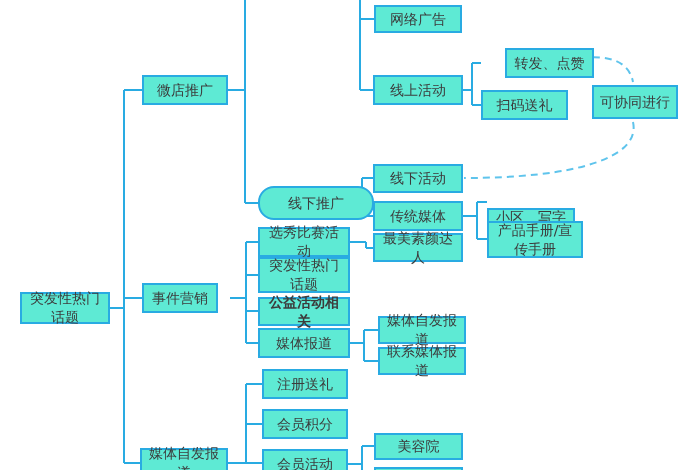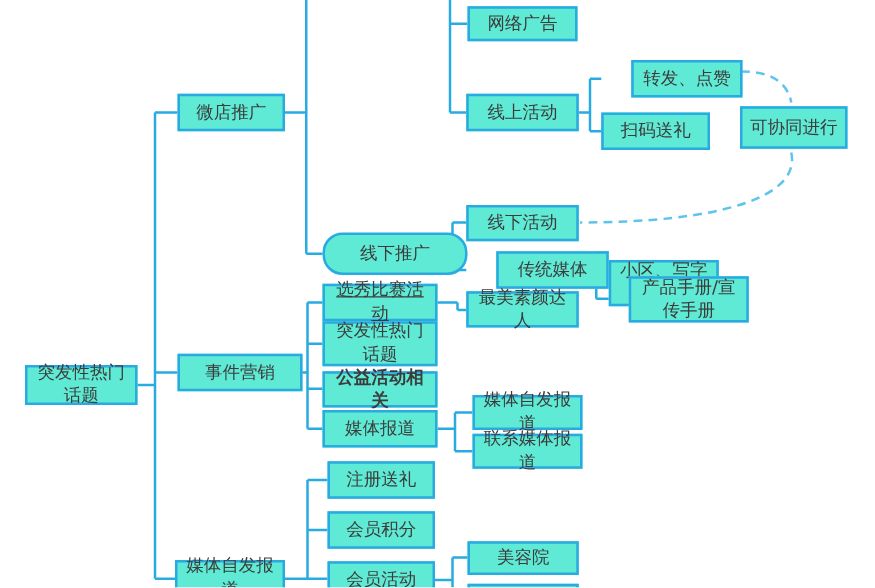--- a/index.html
+++ b/index.html
@@ -52,21 +52,21 @@
     <path class="wire-dashed" d="M633 122 C 641 158, 575 178, 464 178"></path>
   </svg>
 
   <div class="node" style="left:20px;top:292px;width:90px;height:32px;">
       <span>突发性热门话题</span>
     </div>
 
   <div class="node" style="left:142px;top:75px;width:86px;height:30px;">
       <span>微店推广</span>
     </div>
-  <div class="node" style="left:142px;top:283px;width:100px;height:30px;align-items:center;">
+  <div class="node" style="left:142px;top:283px;width:76px;height:30px;align-items:center;">
       <span>事件营销</span>
     </div>
   <div class="node" style="left:140px;top:448px;width:88px;height:30px;">
       <span>媒体自发报道</span>
     </div>
 
   <div class="node" style="left:374px;top:5px;width:88px;height:28px;">
       <span>网络广告</span>
     </div>
   <div class="node" style="left:373px;top:75px;width:90px;height:30px;">
@@ -81,31 +81,31 @@
   <div class="node" style="left:592px;top:85px;width:86px;height:34px;">
       <span>可协同进行</span>
     </div>
 
   <div class="node" style="left:258px;top:186px;width:116px;height:34px;border-radius:16px;">
       <span>线下推广</span>
     </div>
   <div class="node" style="left:373px;top:164px;width:90px;height:29px;">
       <span>线下活动</span>
     </div>
-  <div class="node" style="left:373px;top:201px;width:90px;height:30px;margin-left:24px;">
+  <div class="node" style="left:373px;top:201px;width:90px;height:30px;">
       <span>传统媒体</span>
     </div>
   <div class="node" style="left:487px;top:184px;width:88px;height:37px;margin-top:24px;">
       <span>小区、写字楼广告</span>
     </div>
-  <div class="node" style="left:487px;top:221px;width:96px;height:37px;margin-left:16px;">
+  <div class="node" style="left:487px;top:221px;width:96px;height:37px;">
       <span>产品手册/宣传手册</span>
     </div>
 
-  <div class="node" style="left:258px;top:227px;width:92px;height:30px;text-decoration:underline;">
+  <div class="node" style="left:258px;top:227px;width:92px;height:30px;">
       <span>选秀比赛活动</span>
     </div>
   <div class="node" style="left:373px;top:233px;width:90px;height:29px;">
       <span>最美素颜达人</span>
     </div>
   <div class="node" style="left:258px;top:257px;width:92px;height:36px;">
       <span>突发性热门话题</span>
     </div>
   <div class="node" style="left:258px;top:297px;width:92px;height:29px;font-weight:bold;">
       <span>公益活动相关</span>

